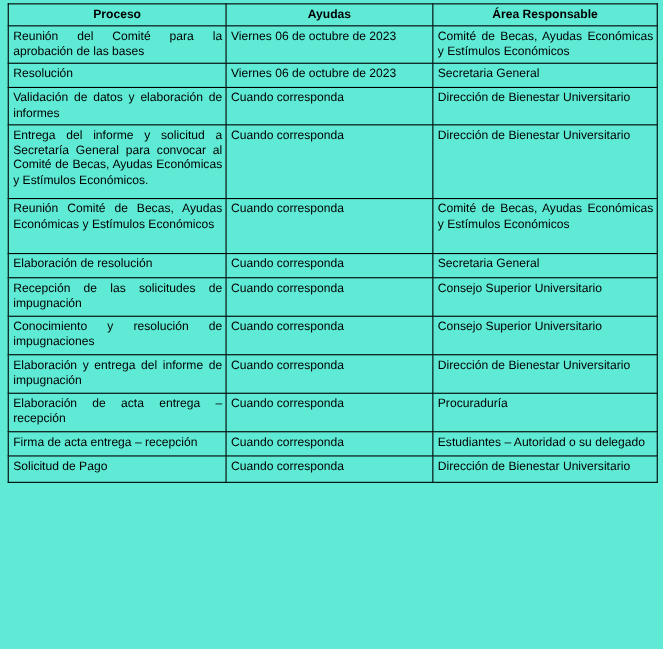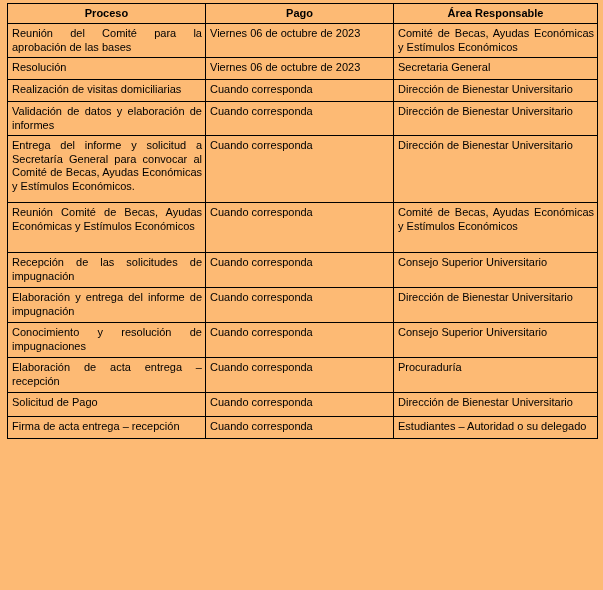--- a/index.html
+++ b/index.html
@@ -7,21 +7,21 @@
     padding: 0;
     background: #ffffff;
     width: 603px;
     height: 590px;
     overflow: hidden;
   }
   .page {
     position: relative;
     width: 603px;
     height: 590px;
-    background: #fdba74;
+    background: #5eead4;
     font-family: "Liberation Sans", "DejaVu Sans", sans-serif;
     color: #000000;
   }
   table.schedule {
     position: absolute;
     left: 7px;
     top: 3px;
     width: 590px;
     border-collapse: collapse;
     table-layout: fixed;
@@ -60,80 +60,80 @@
 <div class="page">
   <table class="schedule">
     <colgroup>
       <col class="c1">
         <col class="c2">
         <col class="c3">
     </colgroup>
     <thead>
       <tr style="height:20px;">
         <th>Proceso</th>
-        <th>Pago</th>
+        <th>Ayudas</th>
         <th>Área Responsable</th>
       </tr>
     </thead>
     <tbody>
       <tr style="height:34px;">
         <td class="proceso">Reunión del Comité para la aprobación de las bases</td>
         <td class="plazo">Viernes 06 de octubre de 2023</td>
         <td class="area">Comité de Becas, Ayudas Económicas y Estímulos Económicos</td>
       </tr>
       <tr style="height:22px;">
         <td class="proceso">Resolución</td>
         <td class="plazo">Viernes 06 de octubre de 2023</td>
         <td class="area">Secretaria General</td>
-      </tr>
-      <tr style="height:22px;">
-        <td class="proceso">Realización de visitas domiciliarias</td>
-        <td class="plazo">Cuando corresponda</td>
-        <td class="area">Dirección de Bienestar Universitario</td>
       </tr>
       <tr style="height:34px;">
         <td class="proceso">Validación de datos y elaboración de informes</td>
         <td class="plazo">Cuando corresponda</td>
         <td class="area">Dirección de Bienestar Universitario</td>
       </tr>
       <tr style="height:67px;">
         <td class="proceso">Entrega del informe y solicitud a Secretaría General para convocar al Comité de Becas, Ayudas Económicas y Estímulos Económicos.</td>
         <td class="plazo">Cuando corresponda</td>
         <td class="area">Dirección de Bienestar Universitario</td>
       </tr>
       <tr style="height:50px;">
         <td class="proceso">Reunión Comité de Becas, Ayudas Económicas y Estímulos Económicos</td>
         <td class="plazo">Cuando corresponda</td>
         <td class="area">Comité de Becas, Ayudas Económicas y Estímulos Económicos</td>
       </tr>
+      <tr style="height:22px;">
+        <td class="proceso">Elaboración de resolución</td>
+        <td class="plazo">Cuando corresponda</td>
+        <td class="area">Secretaria General</td>
+      </tr>
       <tr style="height:35px;">
         <td class="proceso">Recepción de las solicitudes de impugnación</td>
+        <td class="plazo">Cuando corresponda</td>
+        <td class="area">Consejo Superior Universitario</td>
+      </tr>
+      <tr style="height:35px;">
+        <td class="proceso">Conocimiento y resolución de impugnaciones</td>
         <td class="plazo">Cuando corresponda</td>
         <td class="area">Consejo Superior Universitario</td>
       </tr>
       <tr style="height:35px;">
         <td class="proceso">Elaboración y entrega del informe de impugnación</td>
         <td class="plazo">Cuando corresponda</td>
         <td class="area">Dirección de Bienestar Universitario</td>
       </tr>
       <tr style="height:35px;">
-        <td class="proceso">Conocimiento y resolución de impugnaciones</td>
-        <td class="plazo">Cuando corresponda</td>
-        <td class="area">Consejo Superior Universitario</td>
-      </tr>
-      <tr style="height:35px;">
         <td class="proceso">Elaboración de acta entrega – recepción</td>
         <td class="plazo">Cuando corresponda</td>
         <td class="area">Procuraduría</td>
+      </tr>
+      <tr style="height:22px;">
+        <td class="proceso">Firma de acta entrega – recepción</td>
+        <td class="plazo">Cuando corresponda</td>
+        <td class="area">Estudiantes – Autoridad o su delegado</td>
       </tr>
       <tr style="height:24px;">
         <td class="proceso">Solicitud de Pago</td>
         <td class="plazo">Cuando corresponda</td>
         <td class="area">Dirección de Bienestar Universitario</td>
       </tr>
-      <tr style="height:22px;">
-        <td class="proceso">Firma de acta entrega – recepción</td>
-        <td class="plazo">Cuando corresponda</td>
-        <td class="area">Estudiantes – Autoridad o su delegado</td>
-      </tr>
     </tbody>
   </table>
 </div>
 
 </body></html>

